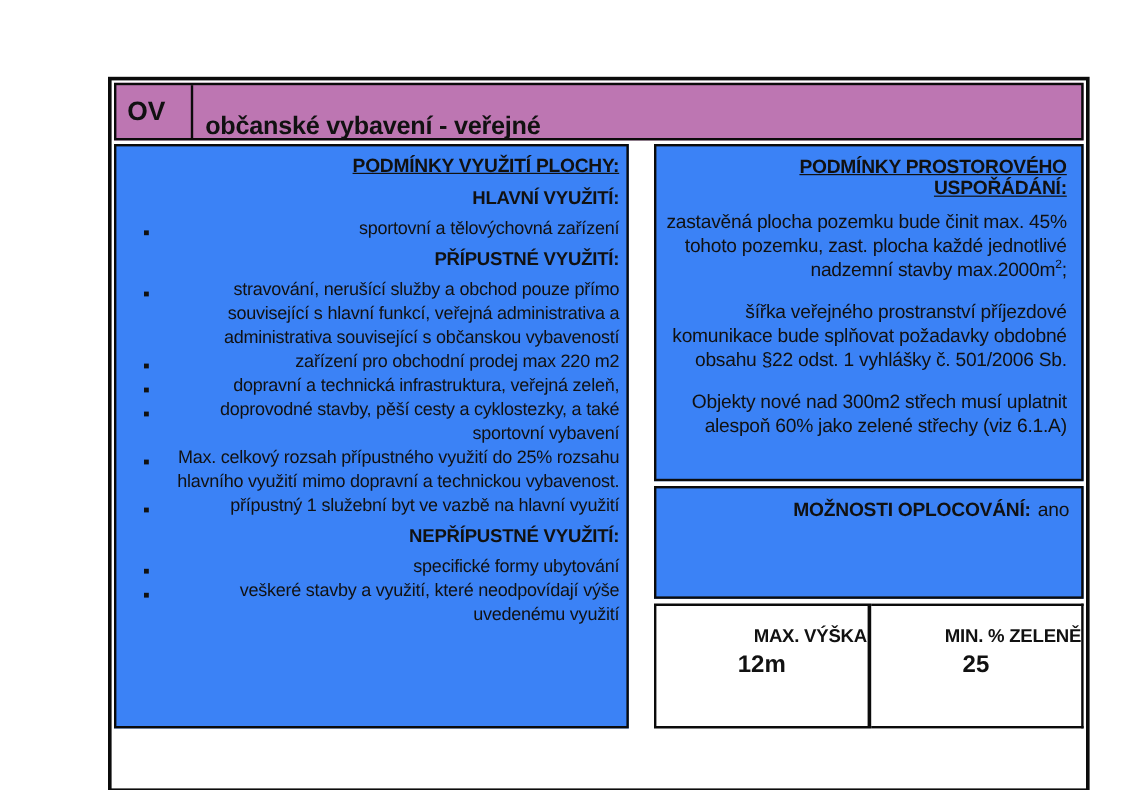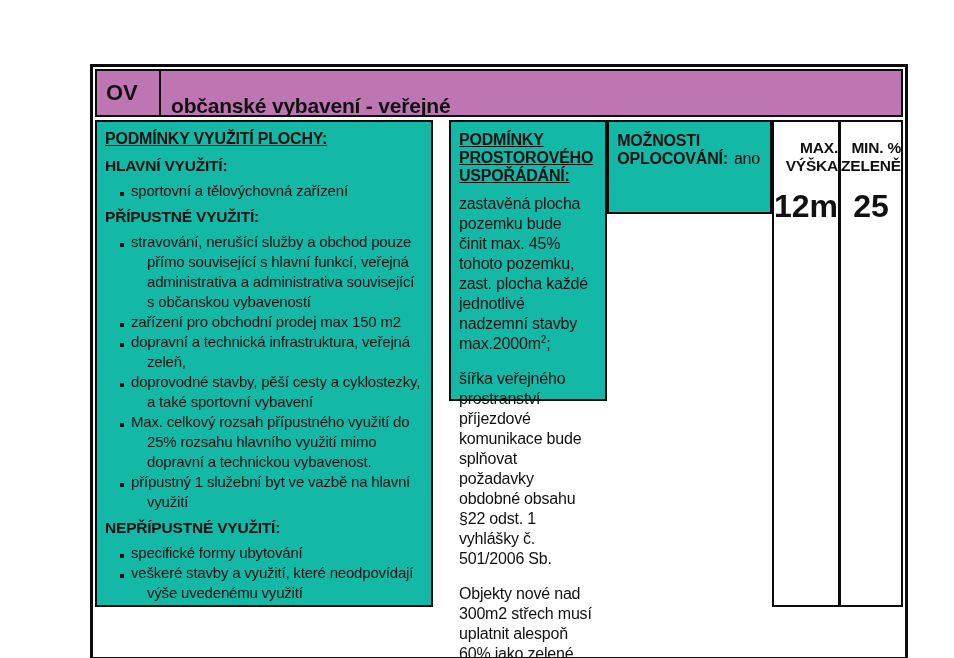--- a/index.html
+++ b/index.html
@@ -36,28 +36,28 @@
   .hdr-title {
     flex: 1;
     display: flex; align-items: center;
     padding-left: 10px;
     font-size: 21px; font-weight: bold;
     letter-spacing: -0.2px;
     margin-top: 26px;
   }
   
   .body-row { display: flex; height: 487px; }
-  .cell { border: 2px solid #0b0b0b; background: #14b8a6; }
+  .cell { border: 2px solid #0b0b0b; background: #3b82f6; text-align: right; }
   .left-cell {
     width: 429px;
     padding: 5px 6px 5px 4px;
     letter-spacing: -0.2px;
   }
   .gutter { width: 21px; }
-  .right-col { flex: 1; display: flex; flex-direction: row; }
+  .right-col { flex: 1; display: flex; flex-direction: column; }
 
   .panel-title {
     font-size: 16px; font-weight: bold;
     text-decoration: underline;
     margin: 3px 0 9px 4px;
     letter-spacing: -0.2px;
   }
   .section-h {
     font-size: 15.5px; font-weight: bold;
     margin: 7px 0 6px 4px;
@@ -104,21 +104,21 @@
   .metrics-row { flex: 1; display: flex; }
   .metric {
     flex: 1;
     border: 2px solid #0b0b0b;
     text-align: center;
     padding-top: 17px;
   }
   .metric.first { border-right: 3px solid #0b0b0b; }
   .metric.second { border-left: none; }
   .metric-label { font-size: 15.5px; font-weight: bold; letter-spacing: -0.2px; text-align: right; }
-  .metric-value { font-size: 32px; font-weight: bold; margin-top: 13px; }
+  .metric-value { font-size: 20px; font-weight: bold; margin-top: 3px; }
 </style>
 </head>
 <body>
 
 <div class="sheet">
 
   <div class="hdr" style="background: rgb(189, 118, 178);">
     <div class="hdr-code">OV</div>
     <div class="hdr-title">občanské vybavení - veřejné</div>
   </div>
@@ -129,21 +129,21 @@
       <div class="panel-title">PODMÍNKY VYUŽITÍ PLOCHY:</div>
 
       <div class="section-h">HLAVNÍ VYUŽITÍ:</div>
       <ul class="blist">
         <li>sportovní a tělovýchovná zařízení</li>
       </ul>
 
       <div class="section-h">PŘÍPUSTNÉ VYUŽITÍ:</div>
       <ul class="blist">
         <li>stravování, nerušící služby a obchod pouze přímo související s hlavní funkcí, veřejná administrativa a administrativa související s občanskou vybaveností</li>
-        <li>zařízení pro obchodní prodej max 150 m2</li>
+        <li>zařízení pro obchodní prodej max 220 m2</li>
         <li>dopravní a technická infrastruktura, veřejná zeleň,</li>
         <li>doprovodné stavby, pěší cesty a cyklostezky, a také sportovní vybavení</li>
         <li>Max. celkový rozsah přípustného využití do 25% rozsahu hlavního využití mimo dopravní a technickou vybavenost.</li>
         <li>přípustný 1 služební byt ve vazbě na hlavní využití</li>
       </ul>
 
       <div class="section-h">NEPŘÍPUSTNÉ VYUŽITÍ:</div>
       <ul class="blist">
         <li>specifické formy ubytování</li>
         <li>veškeré stavby a využití, které neodpovídají výše uvedenému využití</li>

